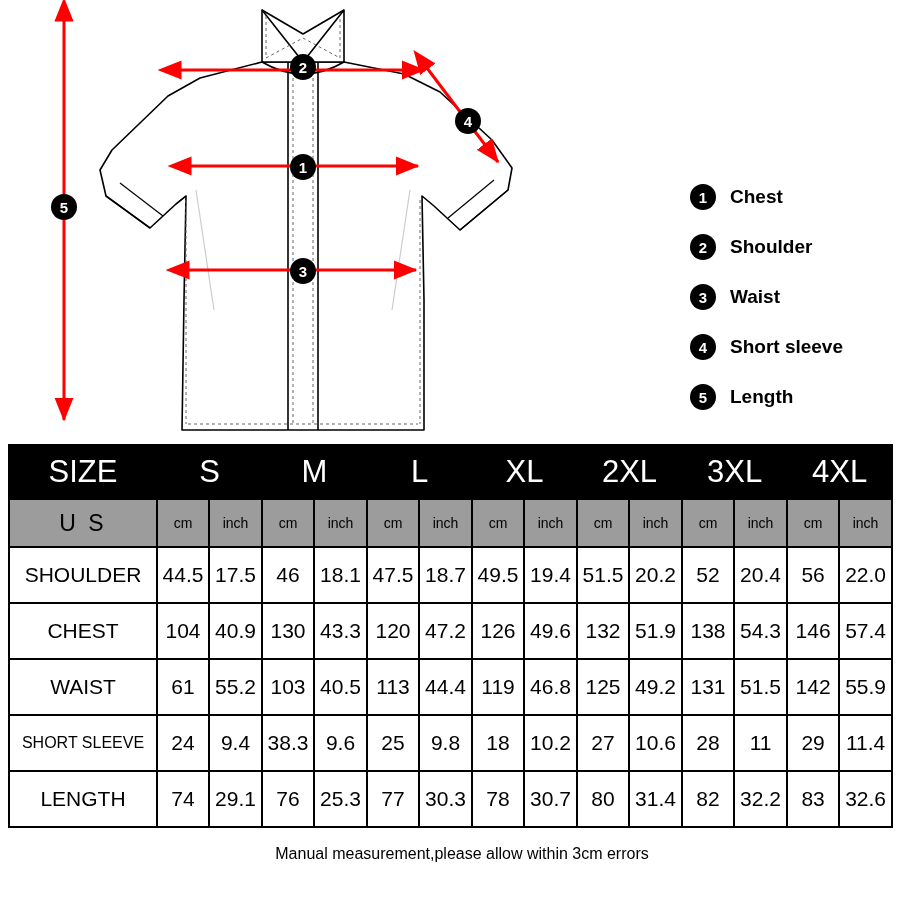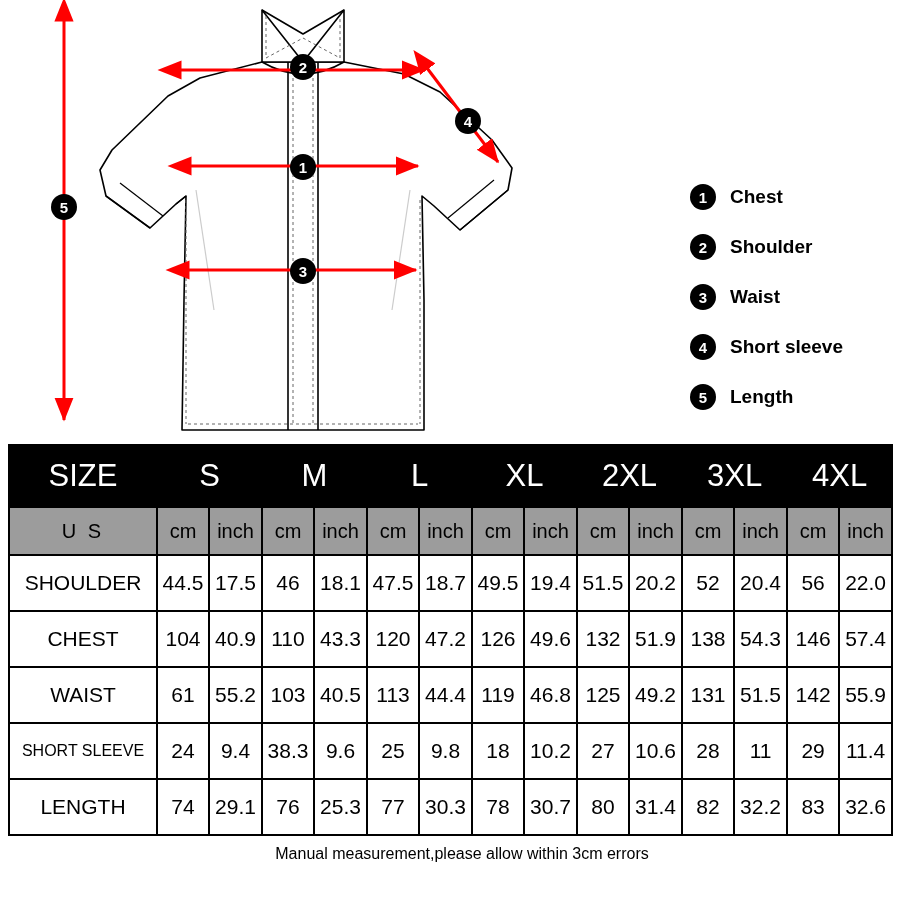--- a/index.html
+++ b/index.html
@@ -97,34 +97,34 @@
     border: 2px solid #000;
     text-align: center;
     vertical-align: middle;
     padding: 0;
     font-weight: normal;
   }
   
   .hdr {
     background: #000;
     color: #fff;
-    height: 62px;
+    height: 54px;
     font-size: 31px;
     font-weight: bold;
   }
   .hdr .size-word { font-size: 31px; }
   
   .unit-row td {
     background: #9c9c9c;
     color: #000;
     height: 46px;
-    font-size: 20px;
+    font-size: 14px;
   }
   .unit-row td.us-cell {
-    font-size: 20px;
+    font-size: 23px;
     letter-spacing: 3px;
   }
   
   .body-row td {
     height: 54px;
     font-size: 21px;
     background: #fff;
   }
   td.rowlabel {
     font-size: 21px;
@@ -328,21 +328,21 @@
         <td>52</td>
         <td>20.4</td>
         <td>56</td>
         <td>22.0</td>
       </tr>
 
       <tr class="body-row">
         <td class="rowlabel">CHEST</td>
         <td>104</td>
         <td>40.9</td>
-        <td>110</td>
+        <td>130</td>
         <td>43.3</td>
         <td>120</td>
         <td>47.2</td>
         <td>126</td>
         <td>49.6</td>
         <td>132</td>
         <td>51.9</td>
         <td>138</td>
         <td>54.3</td>
         <td>146</td>

